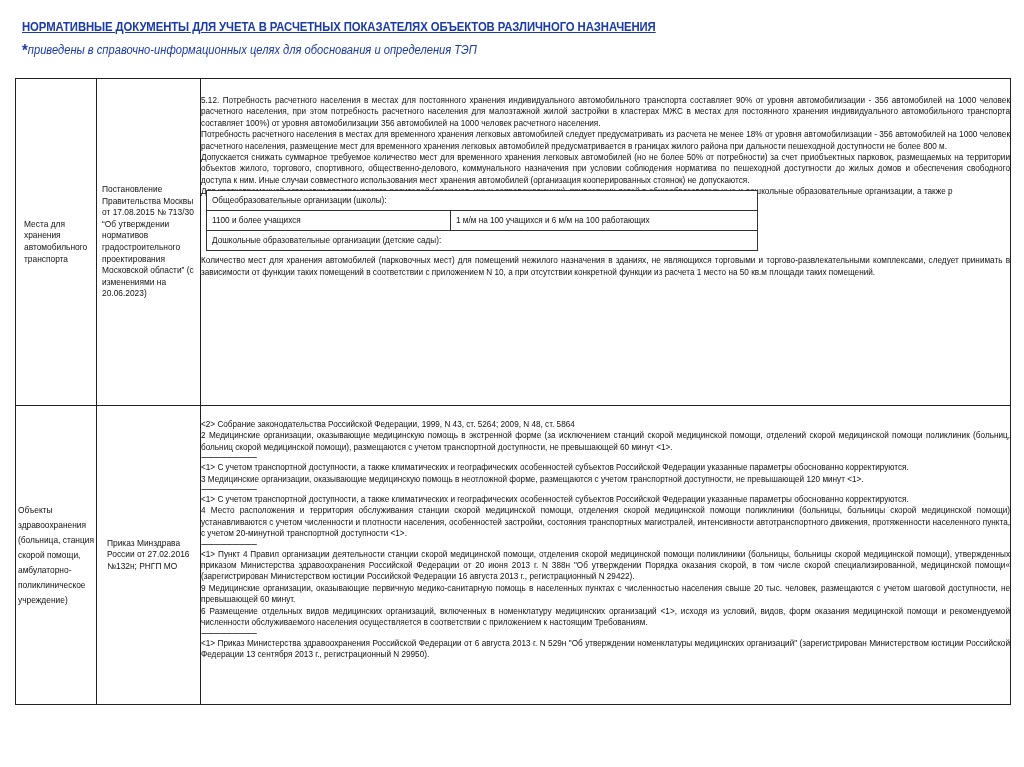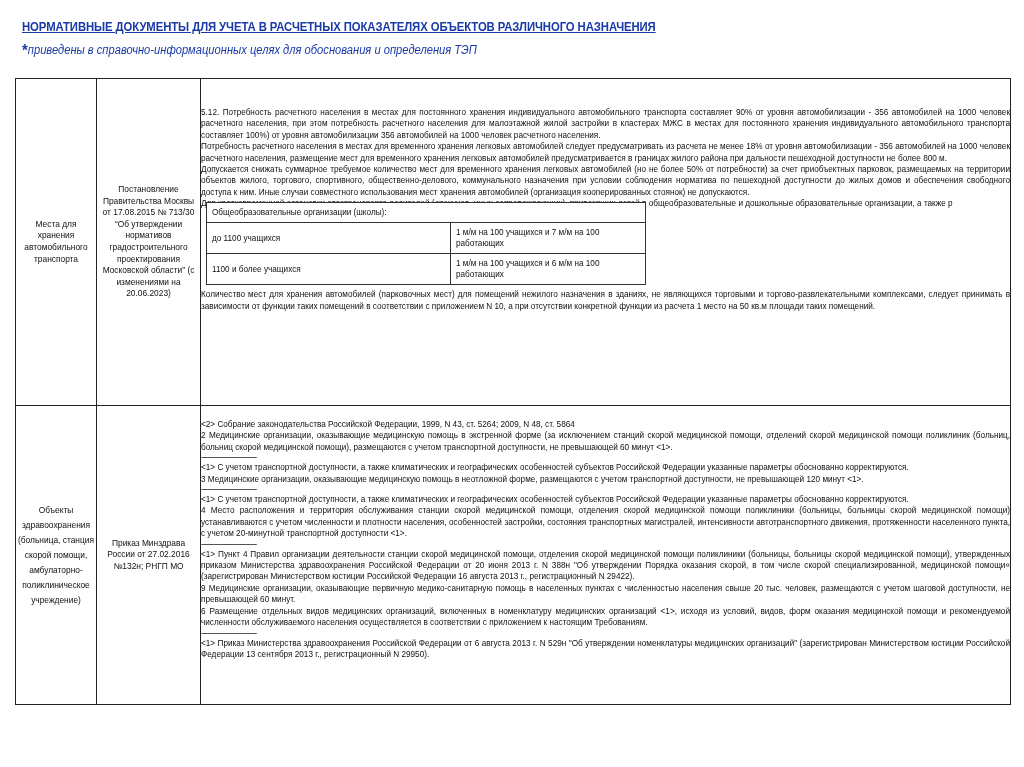--- a/index.html
+++ b/index.html
@@ -8,68 +8,67 @@
   .title { position:absolute; left:22px; top:20px; font-size:12.2px; font-weight:bold;
            color:#1a3aa8; text-decoration:underline; letter-spacing:-0.1px;
            transform:scaleX(0.93); transform-origin:left top; white-space:nowrap; }
   .subtitle { position:absolute; left:22px; top:42px; font-size:12px; font-style:italic;
               color:#1a3aa8; white-space:nowrap; transform:scaleX(0.93); transform-origin:left top; }
   .subtitle .star { font-size:16px; font-style:normal; font-weight:bold; vertical-align:-2px; }
   table.main { position:absolute; left:15px; top:78px; width:996px; border-collapse:collapse;
                table-layout:fixed; }
   table.main td, table.main th { border:1.4px solid #222; vertical-align:middle; padding:0; }
   th { font-size:8.6px; font-weight:bold; text-align:center; line-height:11px; }
-  .cell-c { font-size:8.4px; text-align:center; line-height:11.6px; padding:0 3px; }
+  .cell-c { font-size:8.4px; line-height:11.6px; padding:0 3px; }
   .norm { font-size:8.2px; line-height:11.4px; text-align:justify; padding:0 6px 0 6px;
           vertical-align:top !important; }
   .norm p { margin:0; }
   .sep { margin:0; line-height:9px; letter-spacing:-1px; }
-  table.inner { border-collapse:collapse; width:440px; margin:4px 0 4px 5px; table-layout:fixed; }
+  table.inner { border-collapse:collapse; width:552px; margin:4px 0 4px 5px; table-layout:fixed; }
   table.inner td { border:1px solid #333; font-size:8.2px; padding:4px 5px; height:11px;
                    vertical-align:middle; text-align:left; line-height:11px; }
 </style>
 </head>
 <body>
 
 <div class="title">НОРМАТИВНЫЕ ДОКУМЕНТЫ ДЛЯ УЧЕТА В РАСЧЕТНЫХ ПОКАЗАТЕЛЯХ ОБЪЕКТОВ РАЗЛИЧНОГО НАЗНАЧЕНИЯ</div>
 <div class="subtitle"><span class="star">*</span><span>приведены в справочно-информационных целях для обоснования и определения ТЭП</span></div>
 
 <table class="main">
   <colgroup>
       <col style="width:81px">
       <col style="width:104px">
       <col>
     </colgroup>
   <tbody>
 
   <tr style="height:327px">
     <td class="cell-c" style="padding:4px 8px">Места для хранения автомобильного транспорта</td>
     <td class="cell-c" style="padding:0 5px">Постановление Правительства Москвы от 17.08.2015 № 713/30 “Об утверждении нормативов градостроительного проектирования Московской области” (с изменениями на 20.06.2023)</td>
-    <td class="norm" style="padding-top:28px">
+    <td class="norm" style="padding-top:16px">
       <p>5.12. Потребность расчетного населения в местах для постоянного хранения индивидуального автомобильного транспорта составляет 90% от уровня автомобилизации - 356 автомобилей на 1000 человек расчетного населения, при этом потребность расчетного населения для малоэтажной жилой застройки в кластерах МЖС в местах для постоянного хранения индивидуального автомобильного транспорта составляет 100%) от уровня автомобилизации 356 автомобилей на 1000 человек расчетного населения.</p>
       <p>Потребность расчетного населения в местах для временного хранения легковых автомобилей следует предусматривать из расчета не менее 18% от уровня автомобилизации - 356 автомобилей на 1000 человек расчетного населения, размещение мест для временного хранения легковых автомобилей предусматривается в границах жилого района при дальности пешеходной доступности не более 800 м.</p>
       <p>Допускается снижать суммарное требуемое количество мест для временного хранения легковых автомобилей (но не более 50% от потребности) за счет приобъектных парковок, размещаемых на территории объектов жилого, торгового, спортивного, общественно-делового, коммунального назначения при условии соблюдения норматива по пешеходной доступности до жилых домов и обеспечения свободного доступа к ним. Иные случаи совместного использования мест хранения автомобилей (организация кооперированных стоянок) не допускаются.</p>
       <p style="height:12px;overflow:hidden">Для кратковременной остановки автотранспорта родителей (опекунов, иных сопровождающих), привозящих детей в общеобразовательные и дошкольные образовательные организации, а также р</p>
       <table class="inner" style="margin-top:-8px;position:relative;background:#fff">
         <colgroup>
               <col style="width:244px">
               <col>
             </colgroup>
         <tbody>
               <tr>
                 <td colspan="2">Общеобразовательные организации (школы):</td>
               </tr>
         <tr>
-          <td>до 1100 учащихся</td>
-          <td>1 м/м на 100 учащихся и 7 м/м на 100 работающих</td>
-        </tr>
-        <tr>
           <td>1100 и более учащихся</td>
           <td>1 м/м на 100 учащихся и 6 м/м на 100 работающих</td>
         </tr>
+        <tr>
+                <td colspan="2">Дошкольные образовательные организации (детские сады):</td>
+              </tr>
       </tbody>
           </table>
       <p style="">Количество мест для хранения автомобилей (парковочных мест) для помещений нежилого назначения в зданиях, не являющихся торговыми и торгово-развлекательными комплексами, следует принимать в зависимости от функции таких помещений в соответствии с приложением N 10, а при отсутствии конкретной функции из расчета 1 место на 50 кв.м площади таких помещений.</p>
     </td>
   </tr>
 
   <tr style="height:299px">
     <td class="cell-c" style="line-height:15px;padding:0 2px">Объекты здравоохранения (больница, станция скорой помощи, амбулаторно-поликлиническое учреждение)</td>
     <td class="cell-c" style="padding:0 10px">Приказ Минздрава России от 27.02.2016 №132н; РНГП МО</td>
     <td class="norm" style="padding-top:13px">

